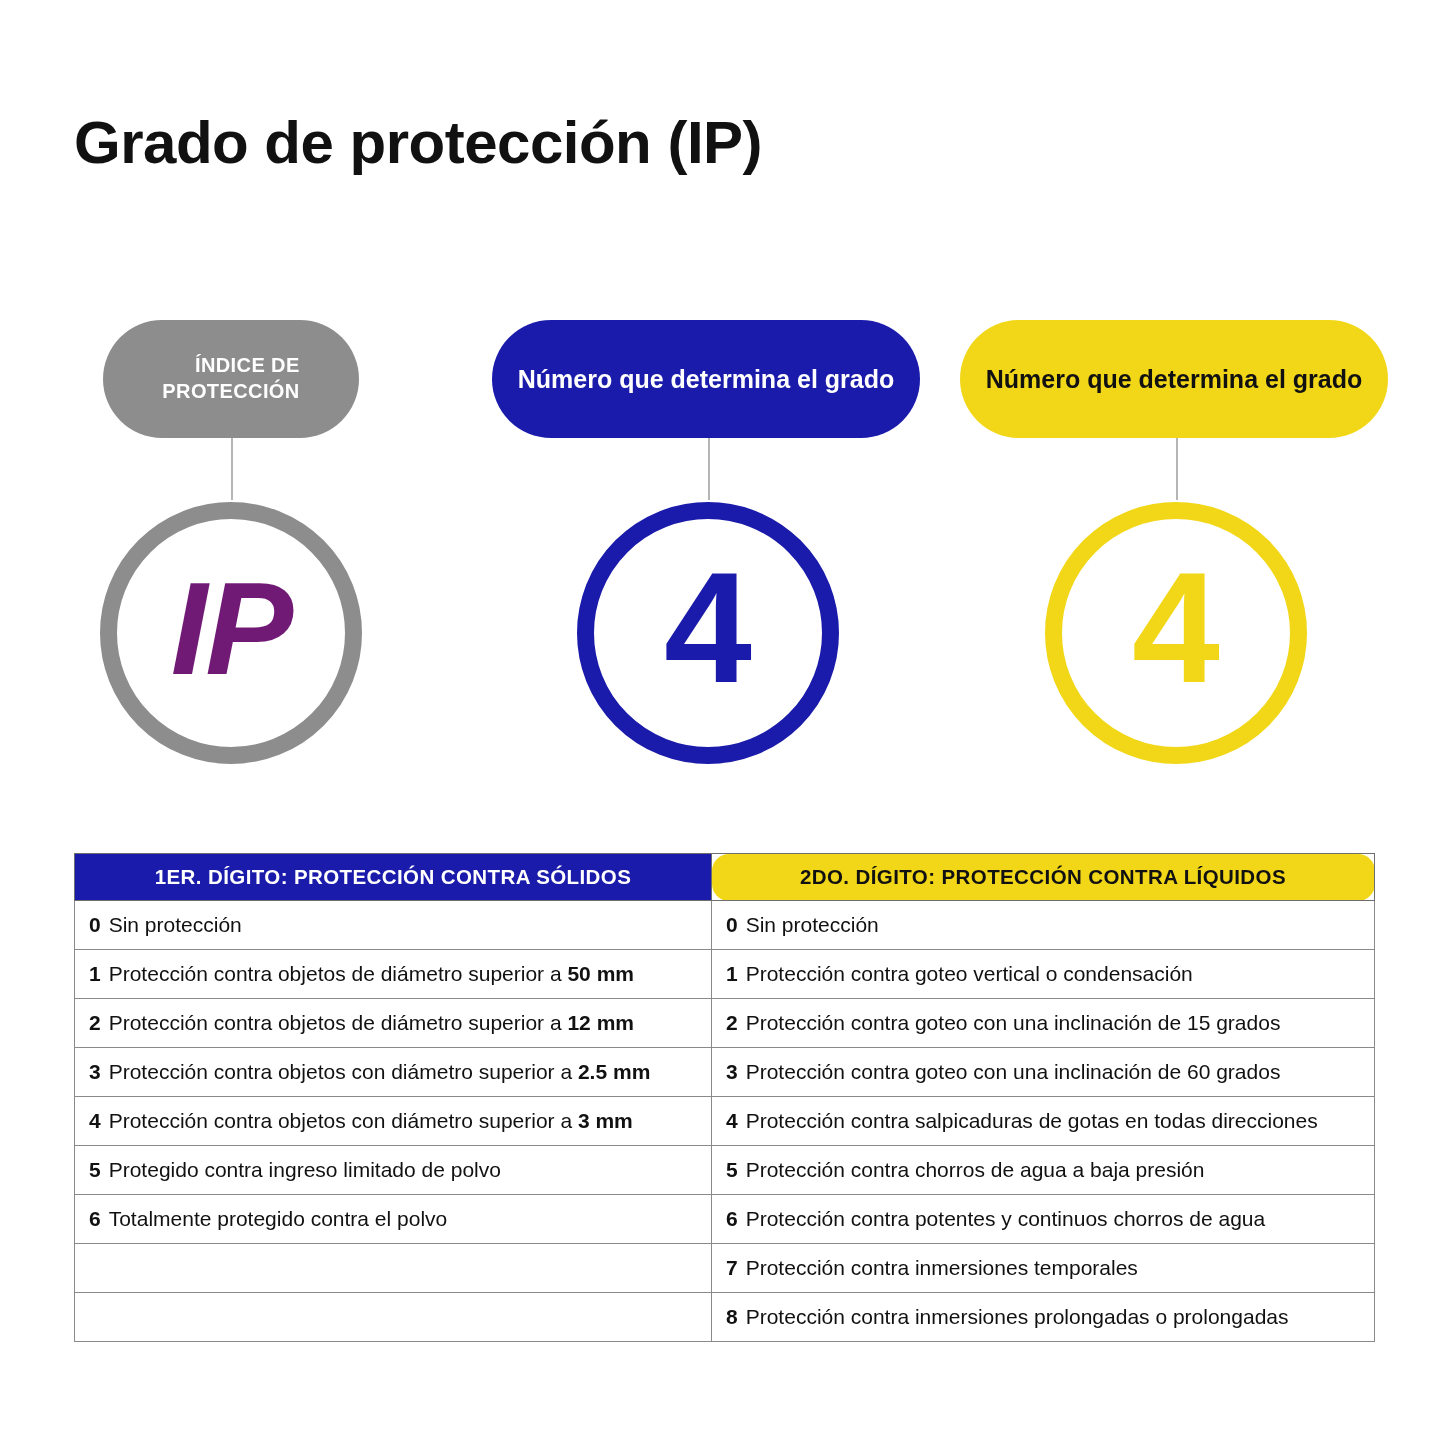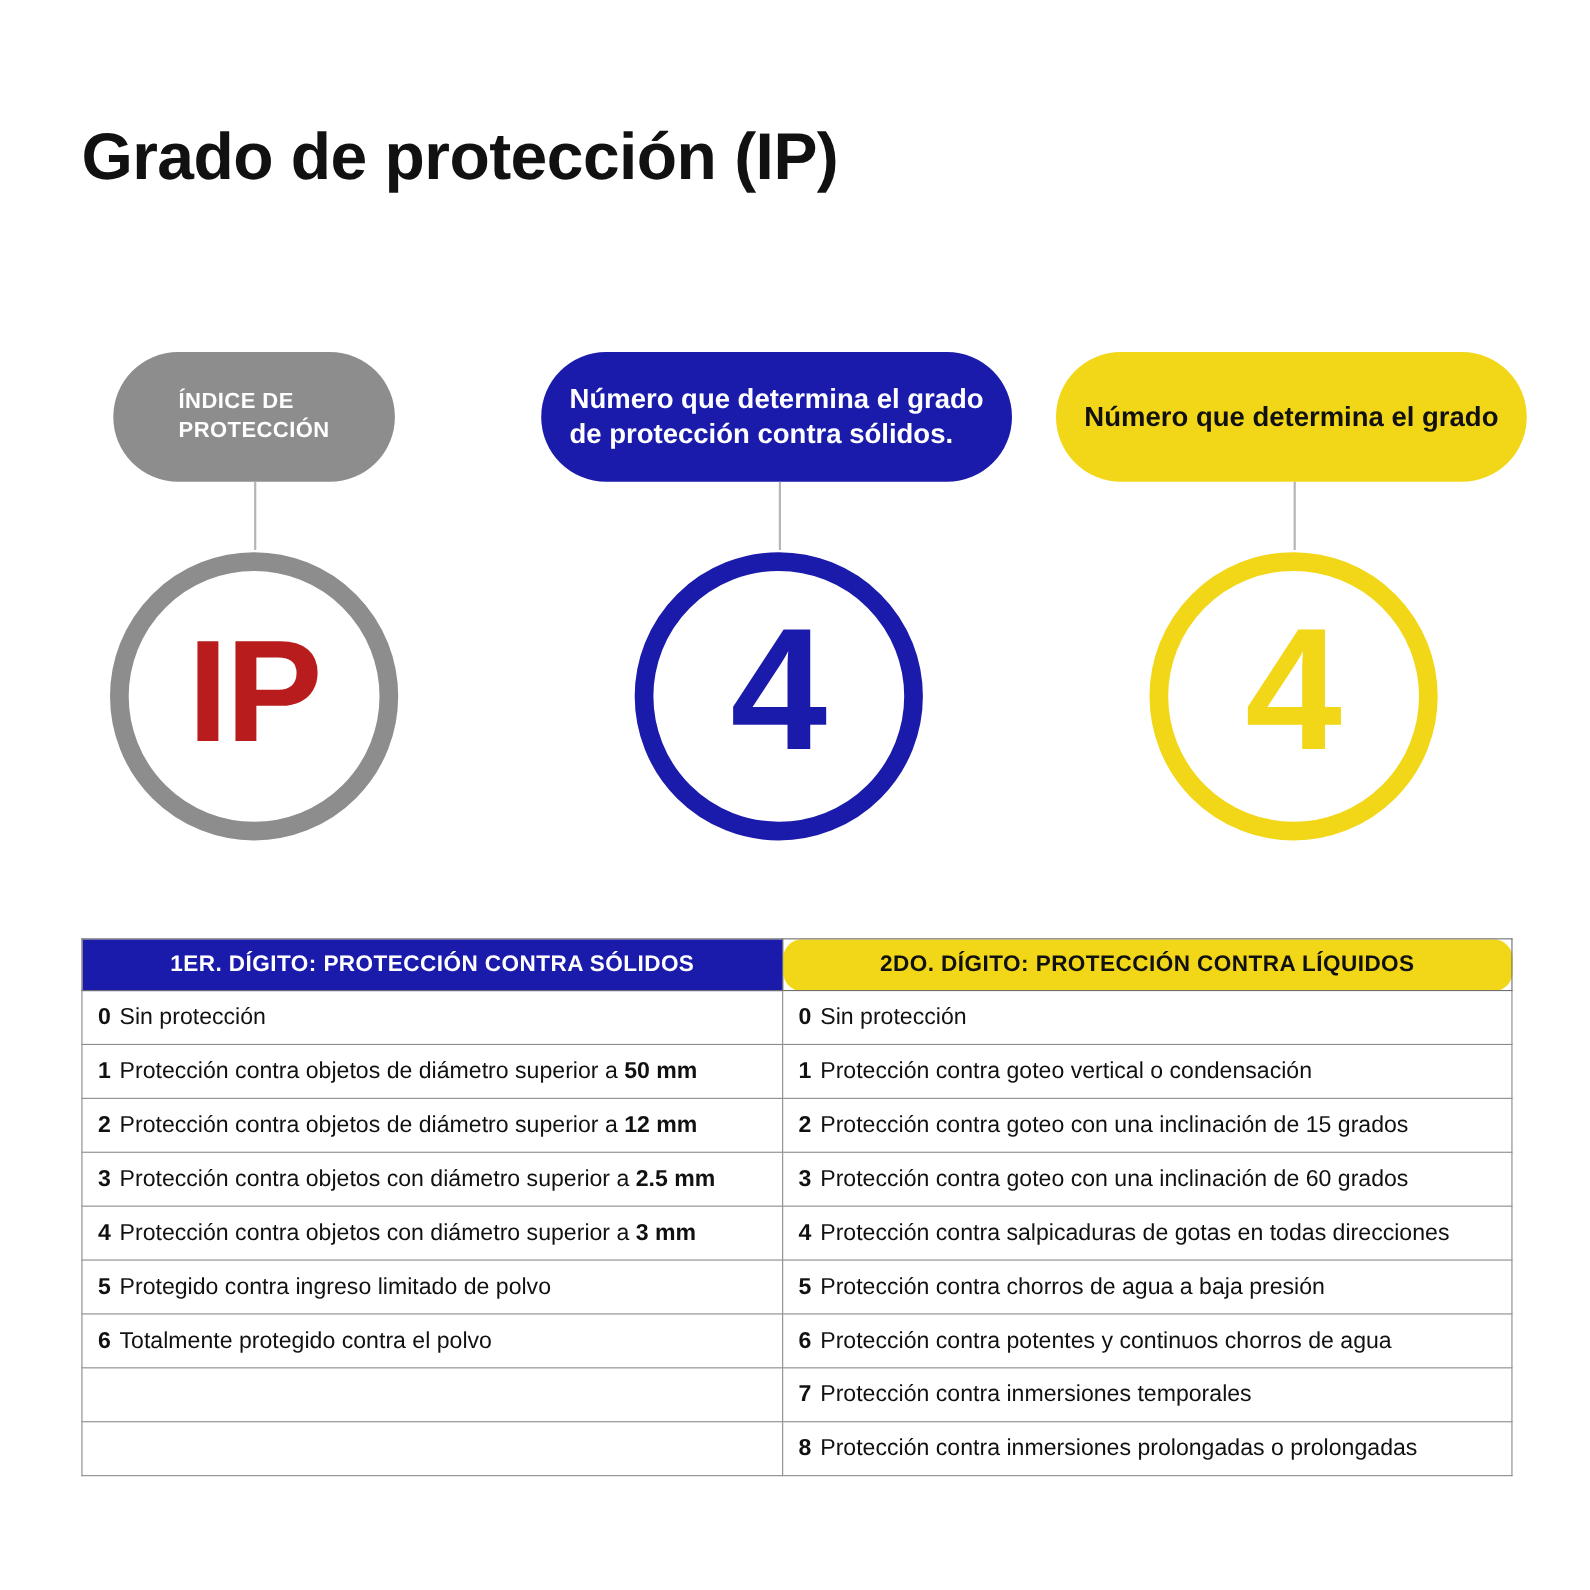--- a/index.html
+++ b/index.html
@@ -43,21 +43,21 @@
     top: 0;
   }
   .col-ip   { left: 96px;  width: 270px; }
   .col-sol  { left: 492px; width: 432px; }
   .col-liq  { left: 960px; width: 432px; }
 
   
   .bubble {
     position: relative;
     border-radius: 80px;
-    text-align: left;
+    text-align: right;
     font-weight: bold;
     line-height: 1.28;
     display: flex;
     align-items: center;
     justify-content: center;
     padding: 14px 20px;
   }
   .bubble-ip {
     background: #8d8d8d;
     color: #ffffff;
@@ -101,21 +101,22 @@
     border-radius: 50%;
     display: flex;
     align-items: center;
     justify-content: center;
   }
   .ring-ip {
     left: 50%;
     transform: translateX(-50%);
     width: 262px; height: 262px;
     border: 17px solid #8d8d8d;
-    color: #b91c1c;
+    color: #701a75;
+    font-style: italic;
   }
   .ring-sol {
     left: 50%;
     transform: translateX(-50%);
     width: 262px; height: 262px;
     border: 17px solid #1b1bab;
     color: #1b1bab;
   }
   .ring-liq {
     left: 50%;
@@ -194,21 +195,20 @@
       <div class="connector conn-ip"></div>
       <div class="ring ring-ip">
         <div class="ring-label-ip">IP</div>
       </div>
     </div>
 
     <div class="col col-sol">
       <div class="bubble bubble-sol">
         <div>
           <span>Número que determina el grado</span>
-          <span>de protección contra sólidos.</span>
         </div>
       </div>
       <div class="connector conn-sol"></div>
       <div class="ring ring-sol">
         <div class="ring-digit">4</div>
       </div>
     </div>
 
     <div class="col col-liq">
       <div class="bubble bubble-liq">

